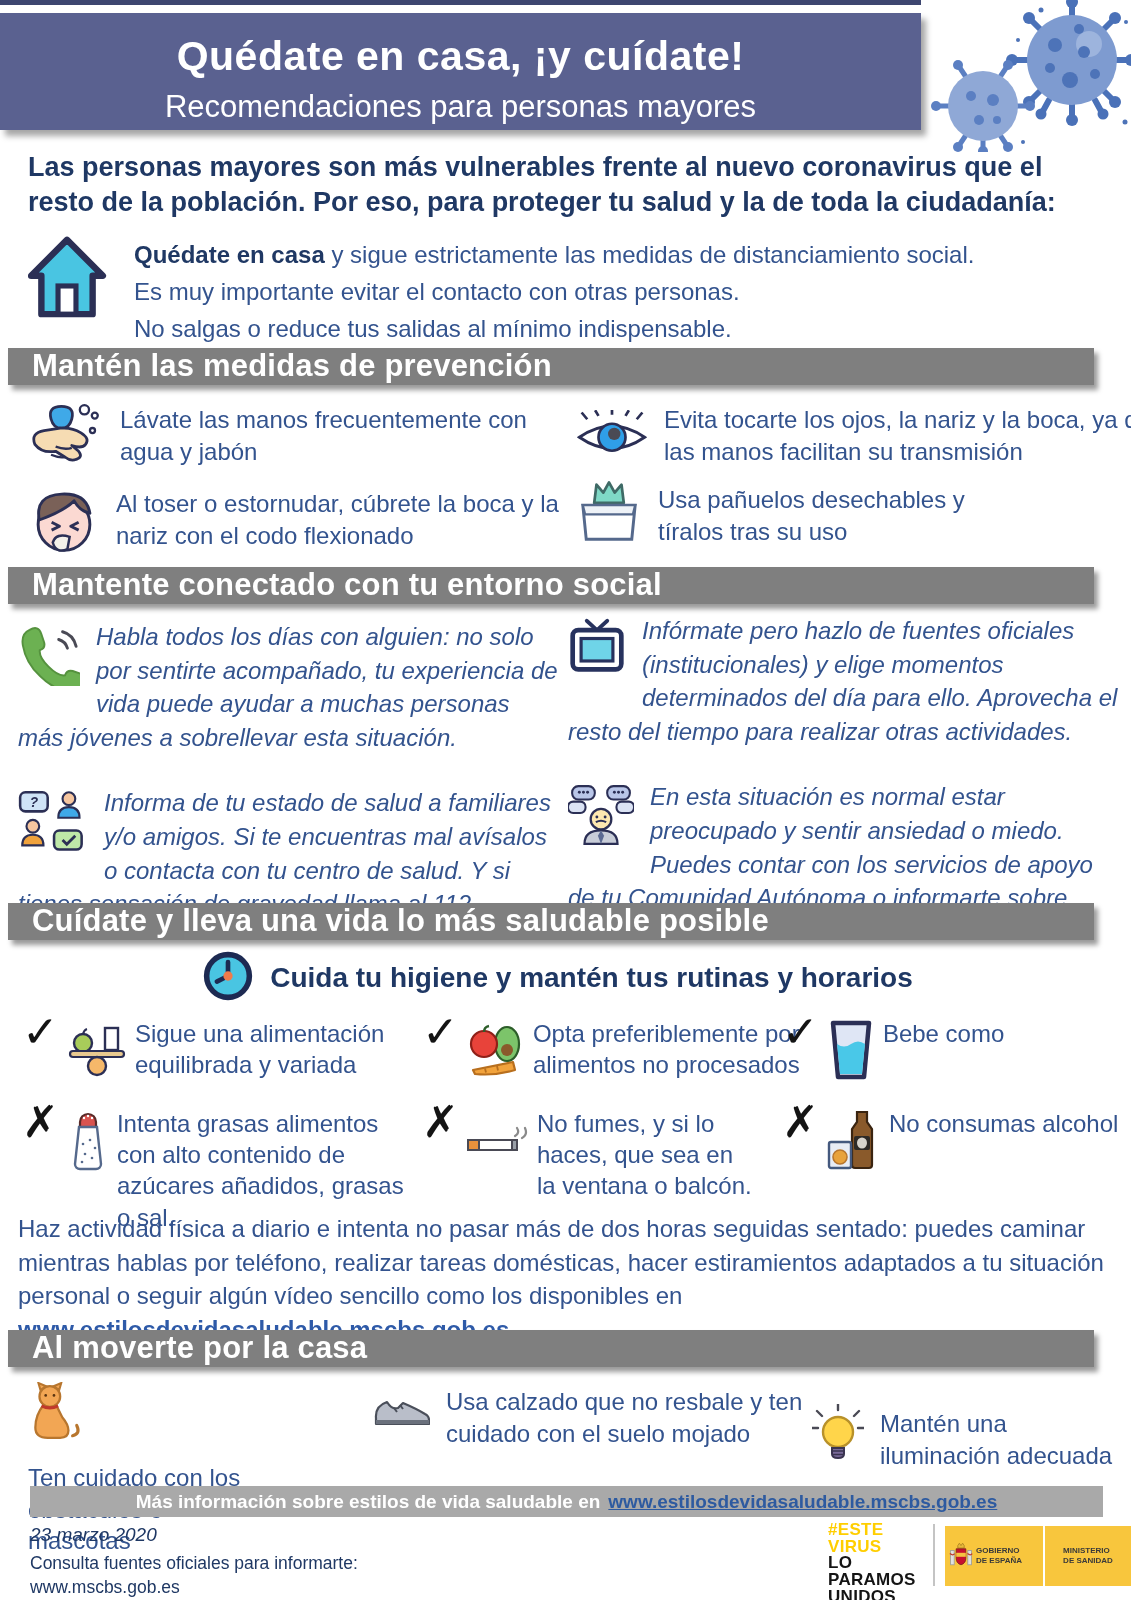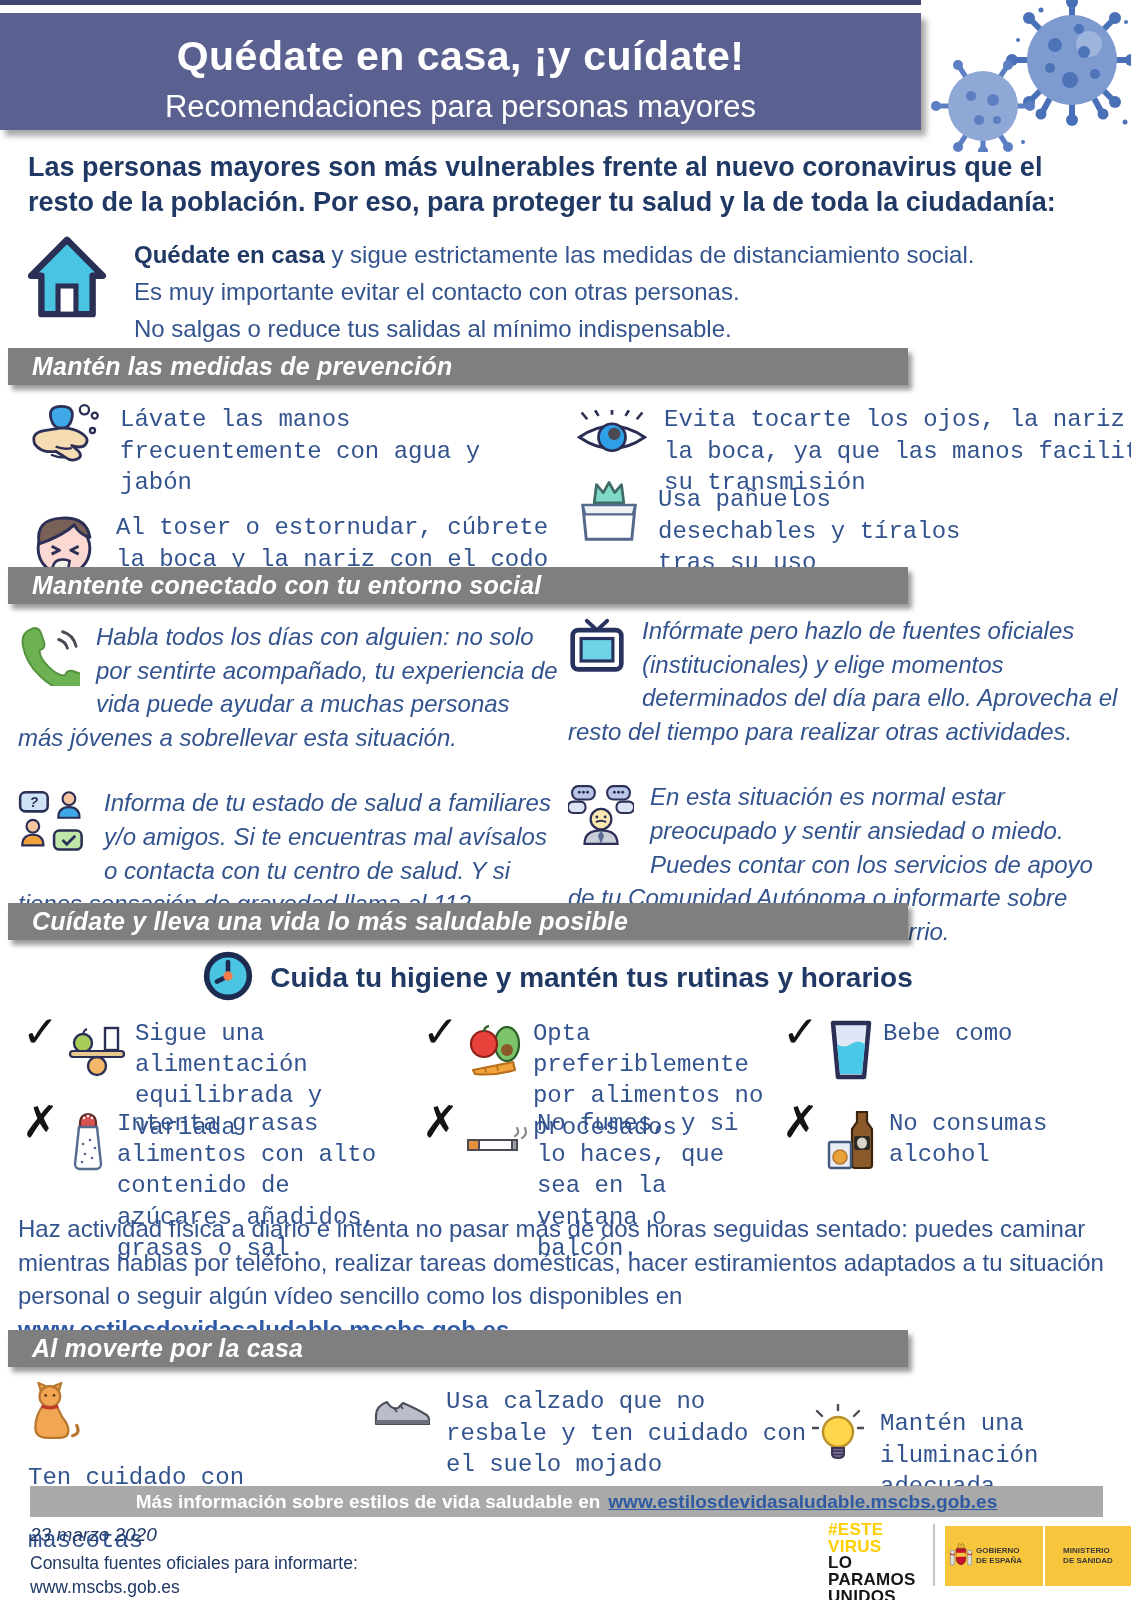--- a/index.html
+++ b/index.html
@@ -24,31 +24,31 @@
   .banner .sub{font-size:31px;margin-top:9px;font-weight:400;}
   .virus-art{position:absolute;left:921px;top:0;}
 
   .intro{position:absolute;left:28px;top:150px;width:1082px;font-size:27px;font-weight:bold;
          color:var(--navy);line-height:1.28;}
 
   .stay-home{position:absolute;left:26px;top:234px;width:1090px;display:flex;gap:26px;}
   .stay-home .txt{font-size:24px;line-height:1.55;color:var(--body);padding-top:2px;}
   .stay-home .b{font-weight:bold;color:var(--navy);}
 
-  .bar{position:absolute;left:8px;width:900px;height:37px;background:var(--bar);
-       box-shadow:4px 5px 5px rgba(0,0,0,.4);color:#fff;font-weight:bold;font-size:25px;
-       line-height:36px;padding-left:24px;letter-spacing:.2px;font-style:italic;}
+  .bar{position:absolute;left:8px;width:1086px;height:37px;background:var(--bar);
+       box-shadow:4px 5px 5px rgba(0,0,0,.4);color:#fff;font-weight:bold;font-size:31px;
+       line-height:36px;padding-left:24px;letter-spacing:.2px;}
   .bar1{top:348px;} .bar2{top:567px;} .bar3{top:903px;} .bar4{top:1330px;}
 
   .item{position:absolute;display:flex;gap:16px;align-items:flex-start;}
   .item .ic{flex:0 0 auto;display:flex;justify-content:center;}
-  .item .tx{font-size:24px;line-height:1.32;color:var(--body);padding-top:4px;font-family:Liberation Mono, monospace;}
+  .item .tx{font-size:24px;line-height:1.32;color:var(--body);padding-top:4px;}
   .p1{left:28px;top:400px;} .p1 .tx{width:430px;}
   .p2{left:576px;top:400px;} .p2 .tx{width:505px;}
-  .p3{left:28px;top:508px;} .p3 .tx{width:470px;}
+  .p3{left:28px;top:484px;} .p3 .tx{width:470px;}
   .p4{left:576px;top:480px;} .p4 .tx{width:330px;}
 
   .social-col{position:absolute;top:620px;}
   .sc1{left:18px;width:543px;}
   .sc2{left:568px;top:614px;width:550px;}
   .social-item{font-size:24px;line-height:1.4;color:var(--body);margin-bottom:32px;overflow:hidden;font-style:italic;}
   .social-item .ficon{float:left;margin:4px 16px 6px 0;}
 
   .routine{position:absolute;left:30px;top:950px;width:1055px;display:flex;align-items:center;
            justify-content:center;gap:16px;}

